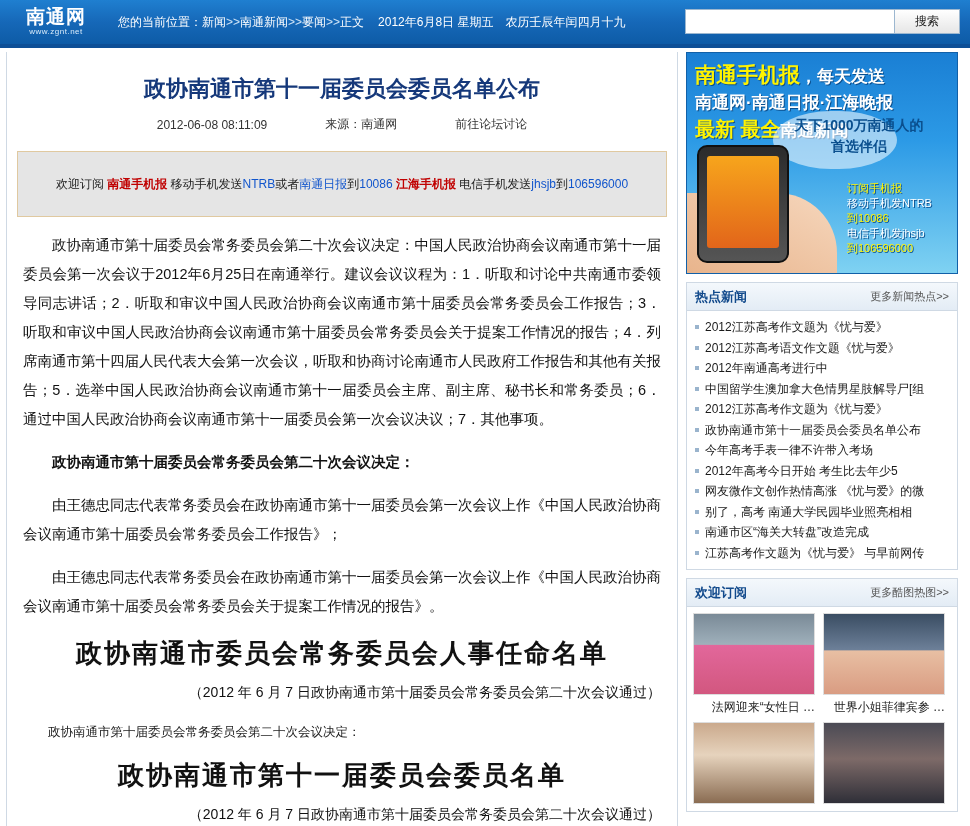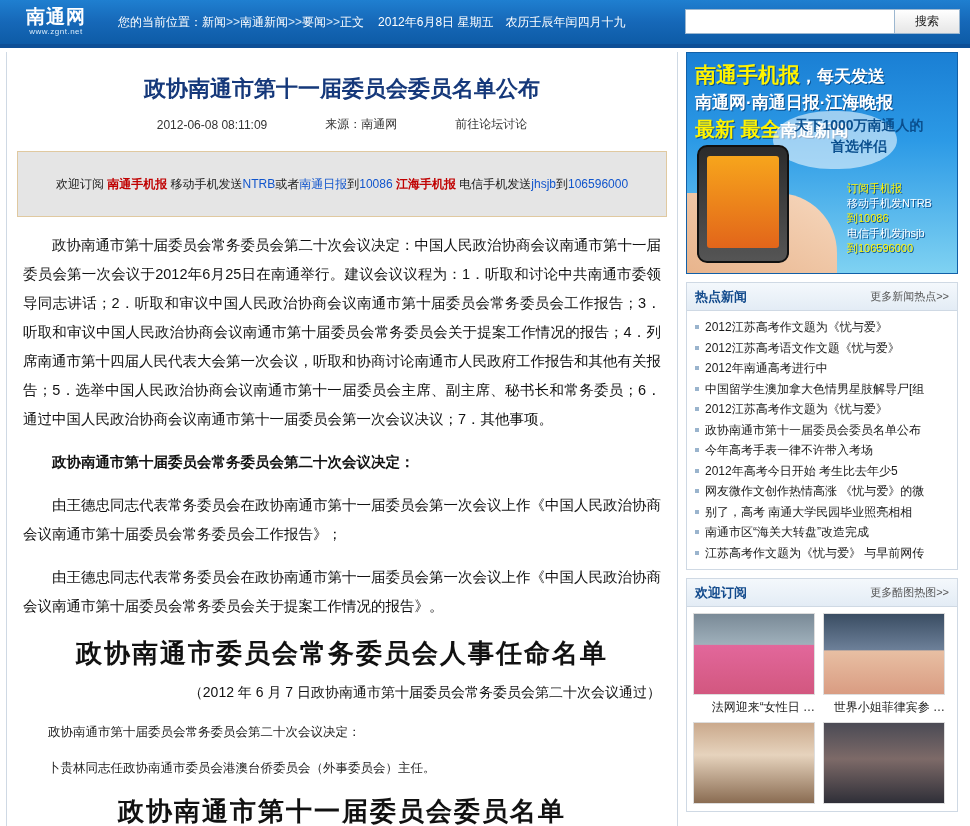--- a/index.html
+++ b/index.html
@@ -374,21 +374,20 @@
 
       <div class="content">
         <p>政协南通市第十届委员会常务委员会第二十次会议决定：中国人民政治协商会议南通市第十一届委员会第一次会议于2012年6月25日在南通举行。建议会议议程为：1．听取和讨论中共南通市委领导同志讲话；2．听取和审议中国人民政治协商会议南通市第十届委员会常务委员会工作报告；3．听取和审议中国人民政治协商会议南通市第十届委员会常务委员会关于提案工作情况的报告；4．列席南通市第十四届人民代表大会第一次会议，听取和协商讨论南通市人民政府工作报告和其他有关报告；5．选举中国人民政治协商会议南通市第十一届委员会主席、副主席、秘书长和常务委员；6．通过中国人民政治协商会议南通市第十一届委员会第一次会议决议；7．其他事项。</p>
         <p class="b">政协南通市第十届委员会常务委员会第二十次会议决定：</p>
         <p>由王德忠同志代表常务委员会在政协南通市第十一届委员会第一次会议上作《中国人民政治协商会议南通市第十届委员会常务委员会工作报告》；</p>
         <p>由王德忠同志代表常务委员会在政协南通市第十一届委员会第一次会议上作《中国人民政治协商会议南通市第十届委员会常务委员会关于提案工作情况的报告》。</p>
 
         <div class="bigheading">政协南通市委员会常务委员会人事任命名单</div>
         <div class="subline">（2012 年 6 月 7 日政协南通市第十届委员会常务委员会第二十次会议通过）</div>
         <p class="smallpara">政协南通市第十届委员会常务委员会第二十次会议决定：</p>
-        <p class="smallpara">卜贵林同志任政协南通市委员会港澳台侨委员会（外事委员会）主任。</p>
 
         <div class="bigheading">政协南通市第十一届委员会委员名单</div>
         <div class="subline">（2012 年 6 月 7 日政协南通市第十届委员会常务委员会第二十次会议通过）</div>
 
       </div>
     </div>
 
     <div class="right-col">
 
       <div class="ad">

